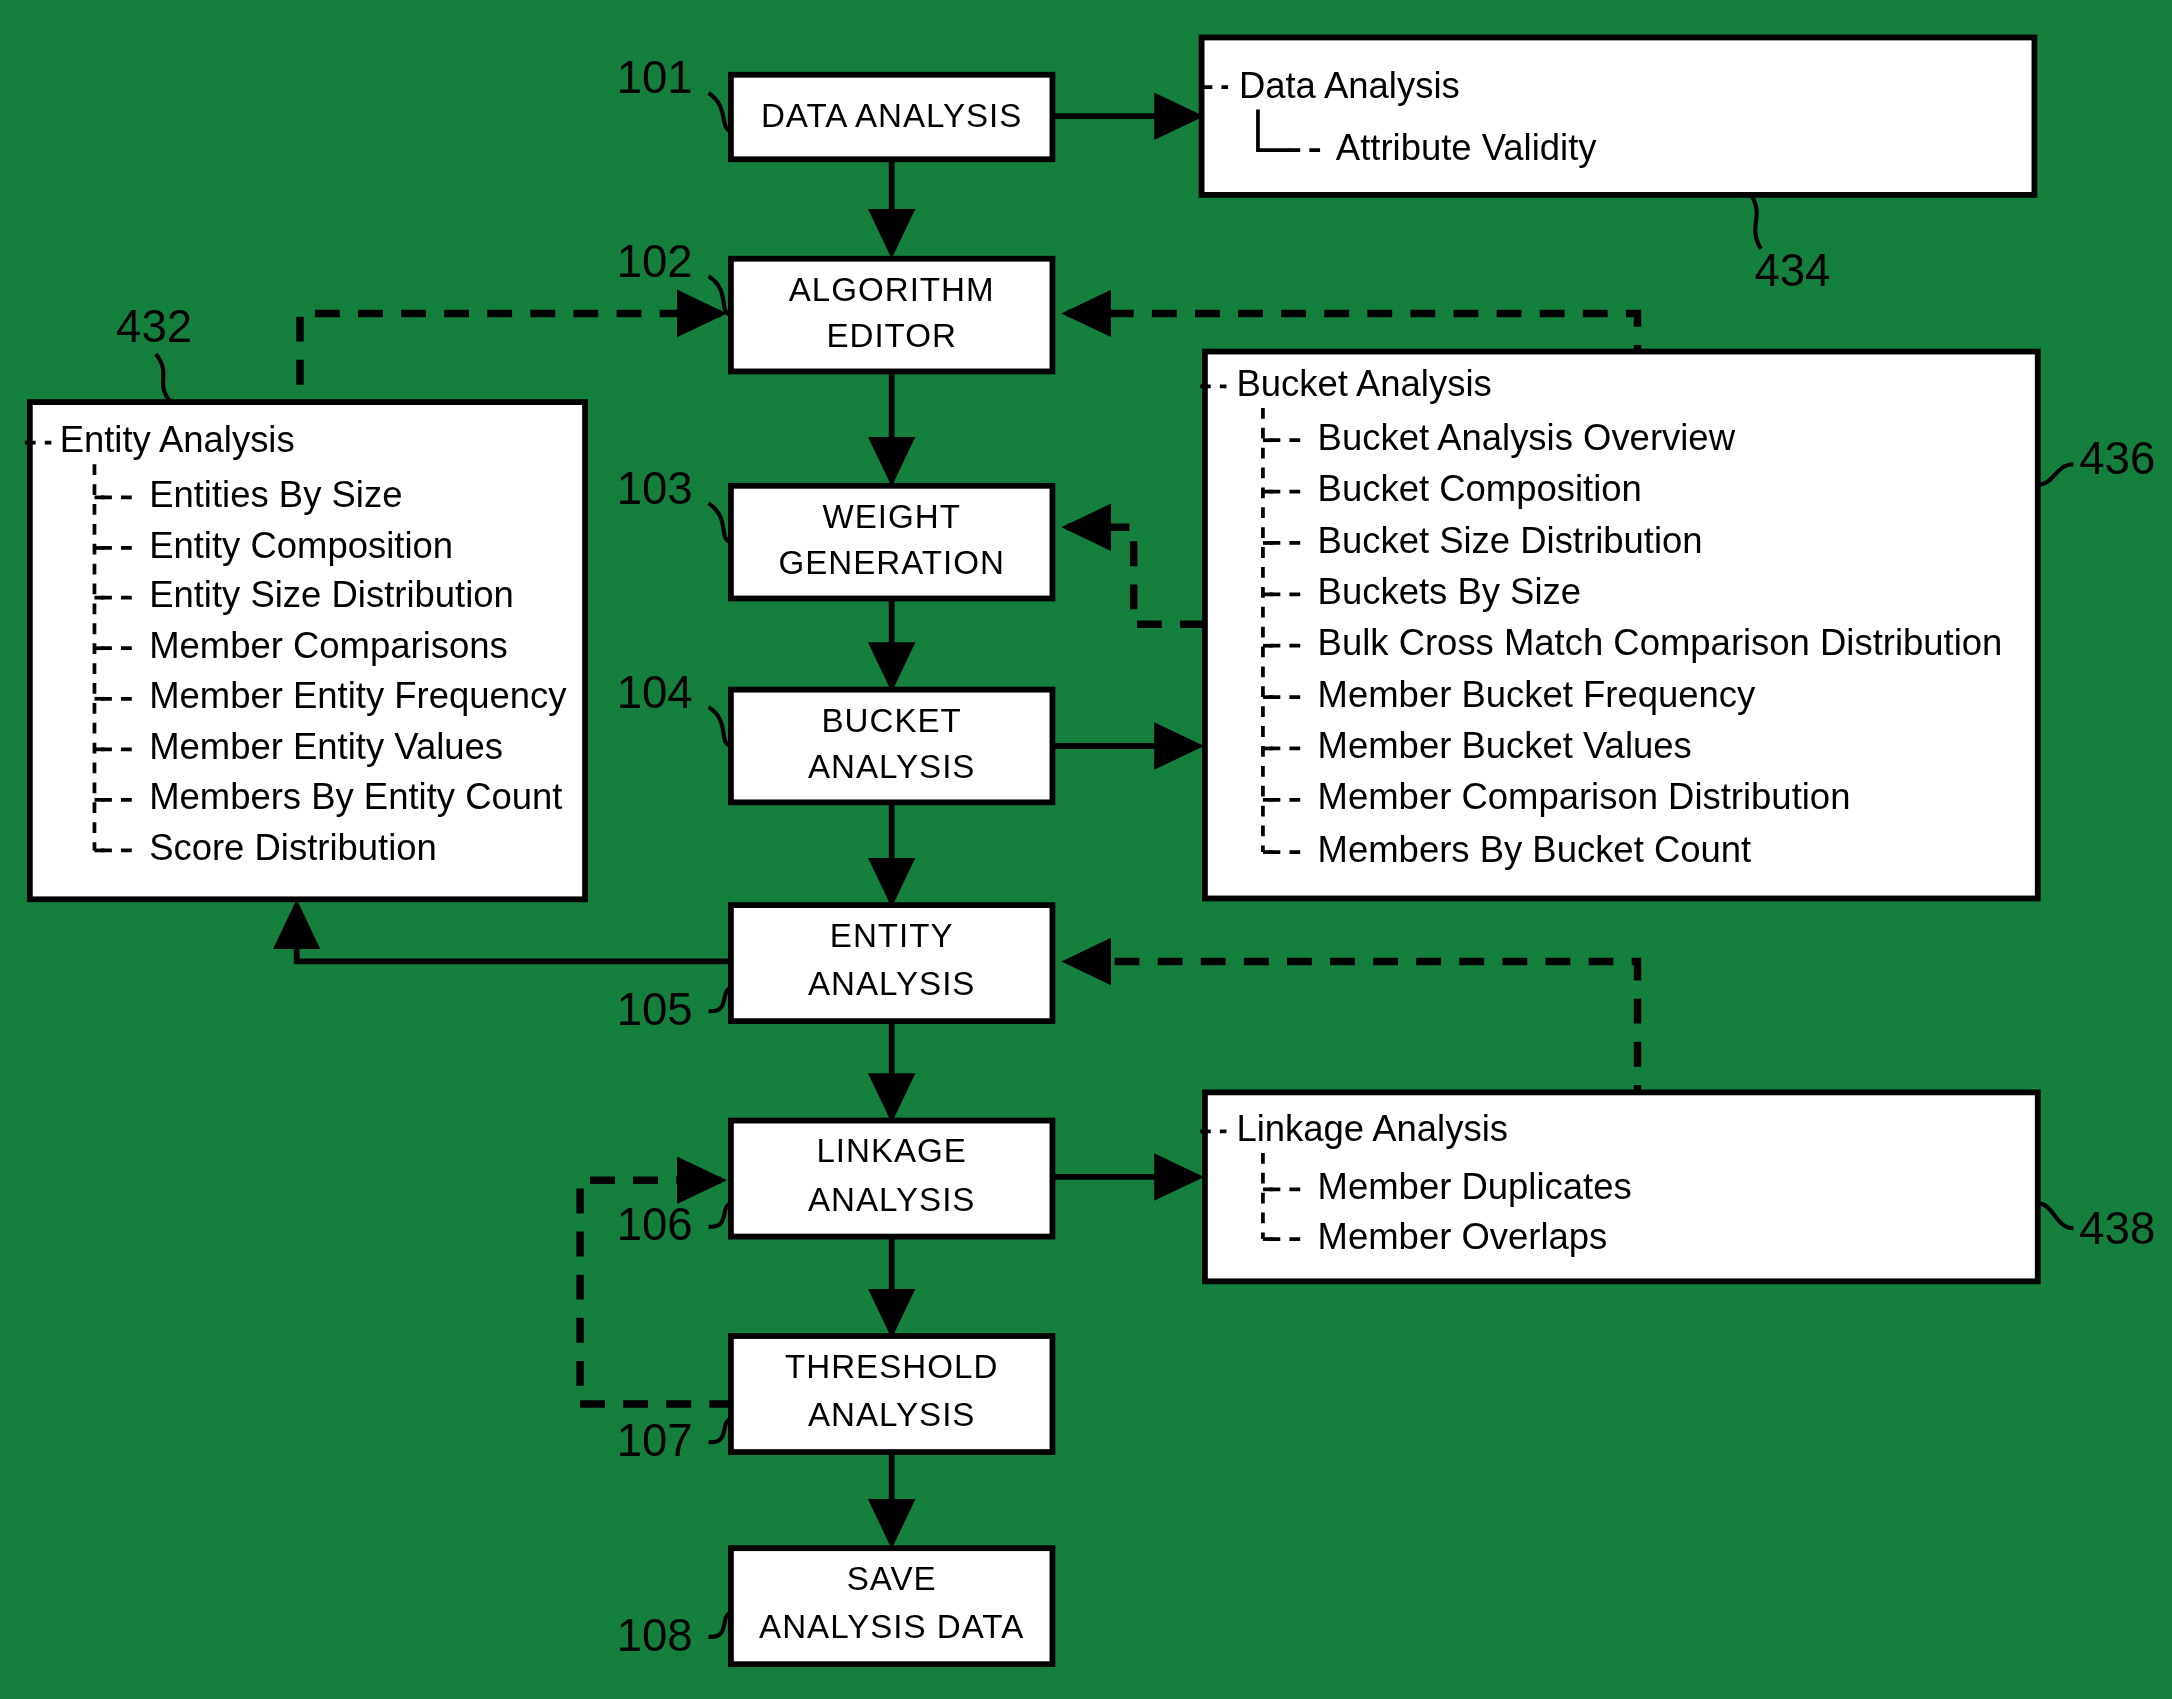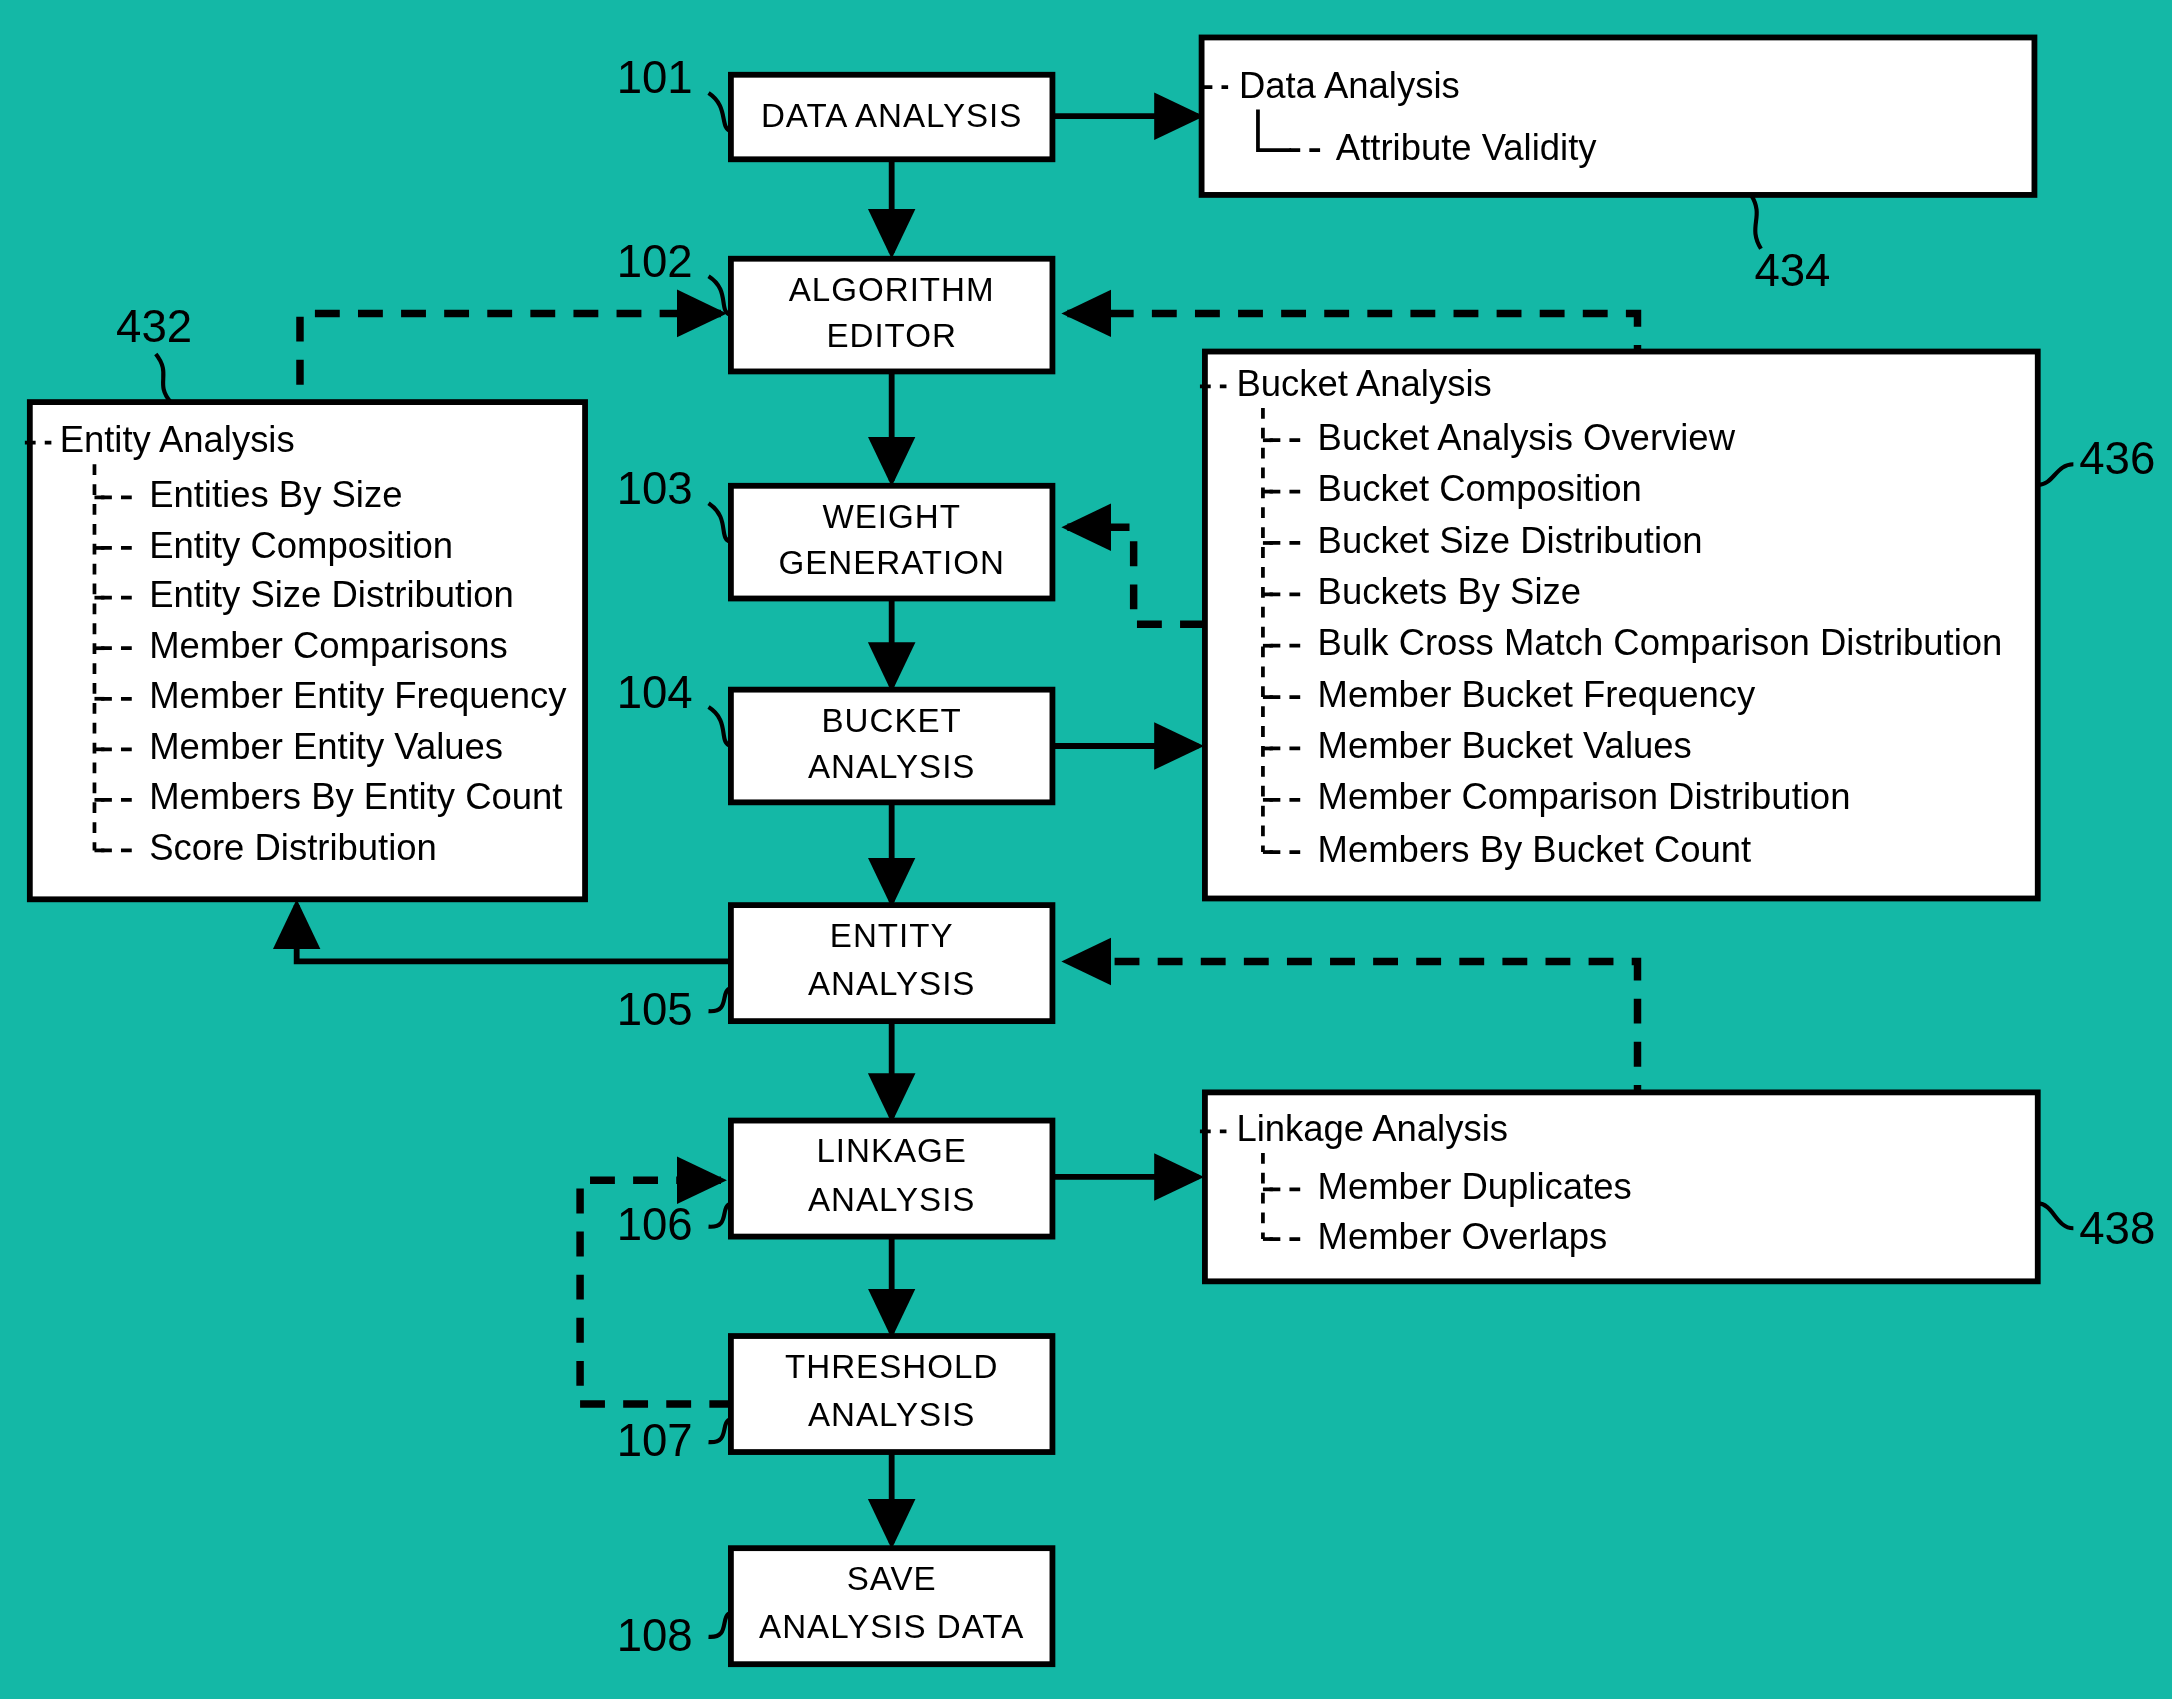--- a/index.html
+++ b/index.html
@@ -7,21 +7,21 @@
     padding: 0;
     background: #ffffff;
   }
   body {
     font-family: "Liberation Sans", sans-serif;
   }
   #diagram-root {
     position: relative;
     width: 2172px;
     height: 1700px;
-    background: #14b8a6;
+    background: #15803d;
     overflow: hidden;
   }
   svg#flow {
     position: absolute;
     top: 0;
     left: 0;
     width: 2172px;
     height: 1700px;
   }
   .proc-box {

